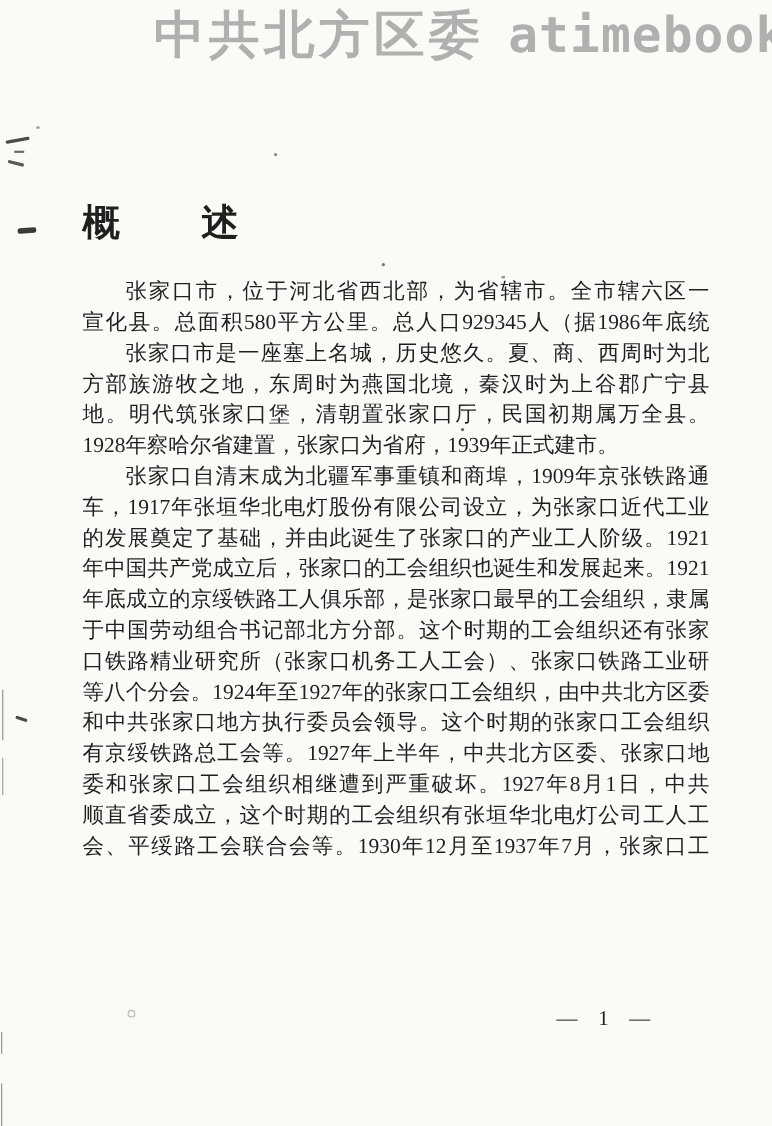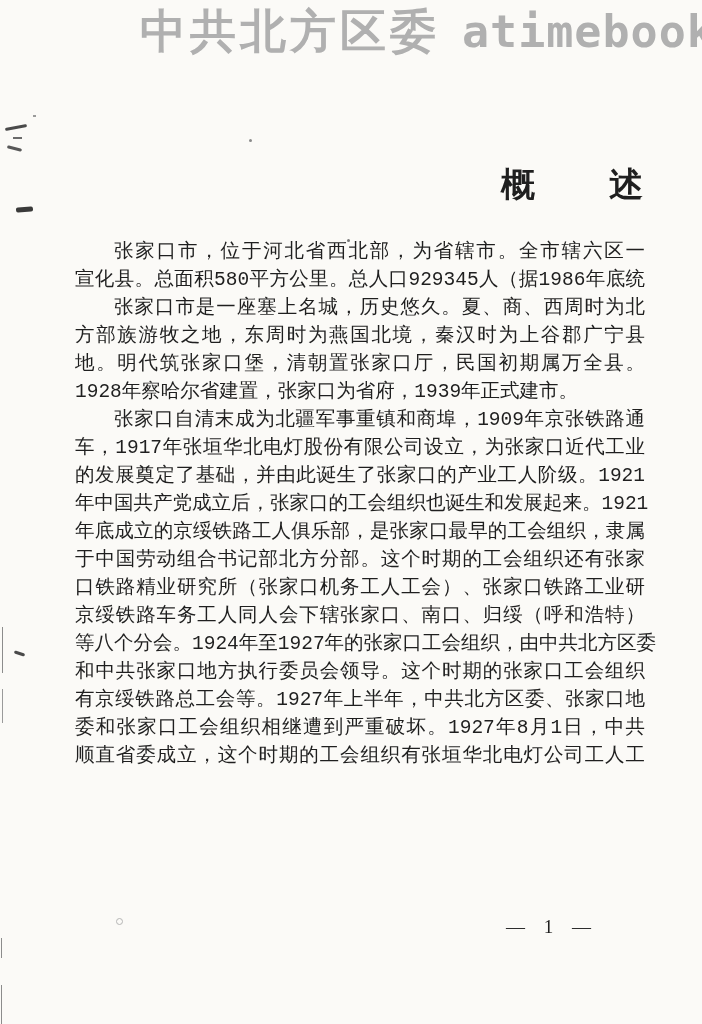--- a/index.html
+++ b/index.html
@@ -31,32 +31,31 @@
     letter-spacing:4px;
   }
   .watermark .en{
     font-family:"DejaVu Sans Mono","Liberation Mono",monospace;
     font-size:45px;
     letter-spacing:1px;
     margin-left:22px;
   }
   .doc-title{
     position:absolute;
-    top:162px;left:75px;width:570px;
-    text-align:right;
+    top:180px;left:75px;width:570px;
+    text-align:left;
     font-size:34px;
     font-weight:bold;
     letter-spacing:2px;
     color:var(--ink);
   }
   .body-text{
     position:absolute;
-    top:238px;left:75px;width:570px;
+    top:252px;left:75px;width:570px;
     font-size:19.5px;
-    font-family:Liberation Mono, monospace;
   }
   .line{
     height:28px;
     line-height:28px;
     text-align:justify;
     text-align-last:justify;
     text-justify:inter-character;
     overflow:visible;
     white-space:nowrap;
   }
@@ -105,26 +104,26 @@
       <div class="line">方部族游牧之地，东周时为燕国北境，秦汉时为上谷郡广宁县</div>
       <div class="line">地。明代筑张家口堡，清朝置张家口厅，民国初期属万全县。</div>
       <div class="line short">1928年察哈尔省建置，张家口为省府，1939年正式建市。</div>
       <div class="line indent">张家口自清末成为北疆军事重镇和商埠，1909年京张铁路通</div>
       <div class="line">车，1917年张垣华北电灯股份有限公司设立，为张家口近代工业</div>
       <div class="line">的发展奠定了基础，并由此诞生了张家口的产业工人阶级。1921</div>
       <div class="line">年中国共产党成立后，张家口的工会组织也诞生和发展起来。1921</div>
       <div class="line">年底成立的京绥铁路工人俱乐部，是张家口最早的工会组织，隶属</div>
       <div class="line">于中国劳动组合书记部北方分部。这个时期的工会组织还有张家</div>
       <div class="line">口铁路精业研究所（张家口机务工人工会）、张家口铁路工业研</div>
-      <div class="line">京绥铁路车务工人同人会下辖张家口、南口、归绥（呼和浩特）</div>
       <div class="line">等八个分会。1924年至1927年的张家口工会组织，由中共北方区委</div>
       <div class="line">和中共张家口地方执行委员会领导。这个时期的张家口工会组织</div>
       <div class="line">有京绥铁路总工会等。1927年上半年，中共北方区委、张家口地</div>
       <div class="line">委和张家口工会组织相继遭到严重破坏。1927年8月1日，中共</div>
       <div class="line">顺直省委成立，这个时期的工会组织有张垣华北电灯公司工人工</div>
+      <div class="line">会、平绥路工会联合会等。1930年12月至1937年7月，张家口工</div>
     </div>
 
   <div class="page-number">— 1 —</div>
 
   <div class="artifact a1"></div>
   <div class="artifact a2"></div>
   <div class="artifact a3"></div>
   <div class="artifact a4"></div>
   <div class="artifact a5"></div>
   <div class="artifact a6"></div>

